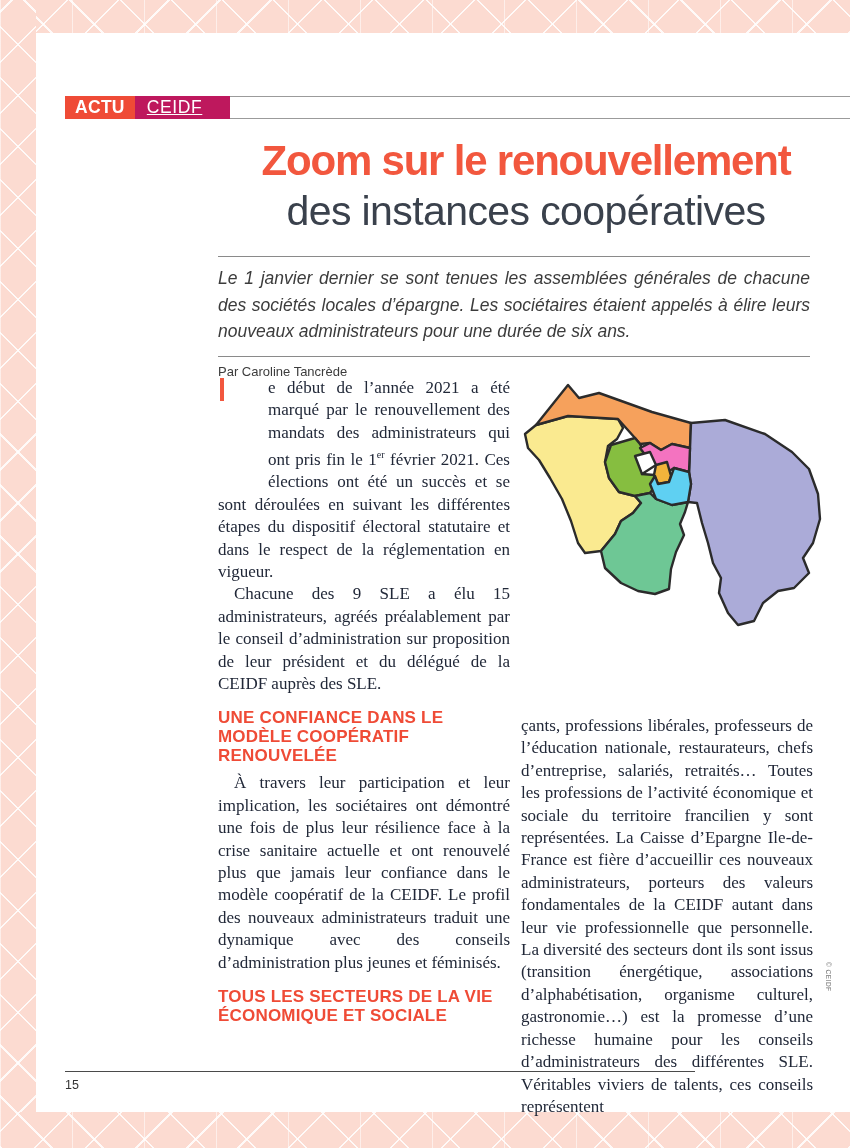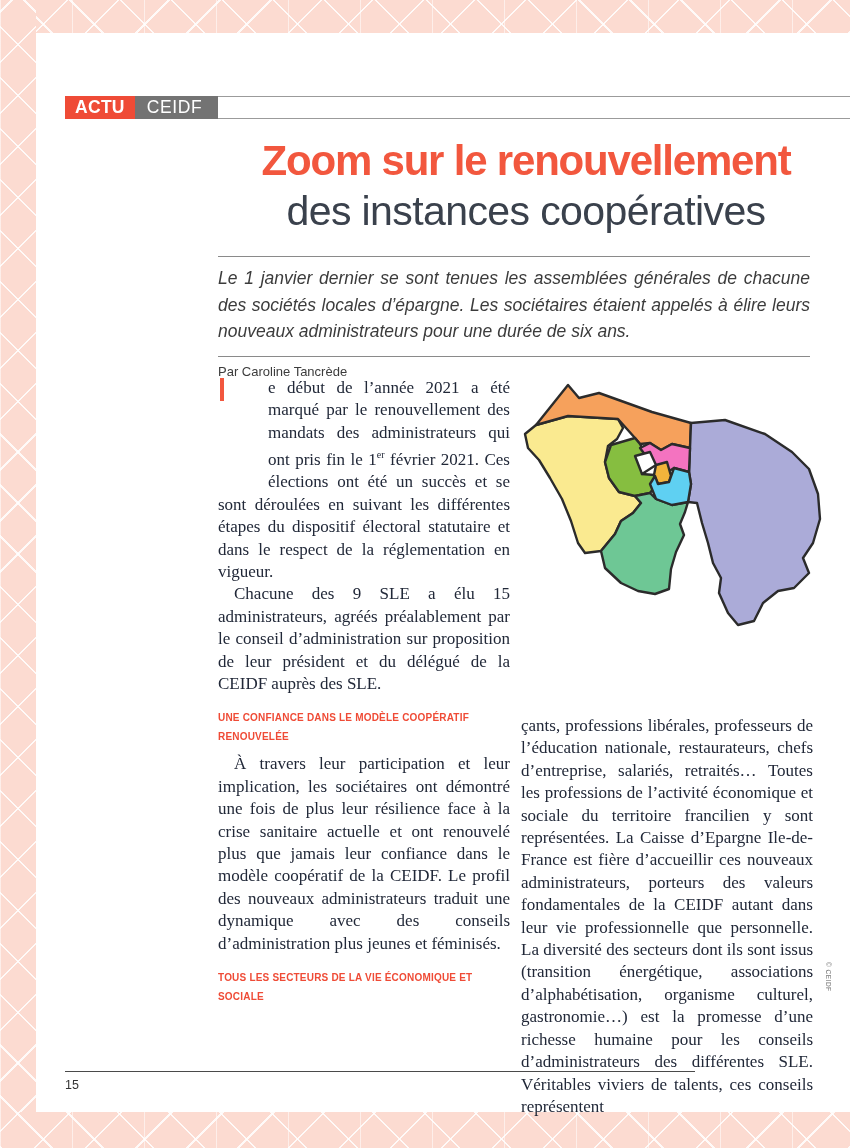--- a/index.html
+++ b/index.html
@@ -21,22 +21,22 @@
   .pattern-left   { left:0; top:0;     width:36px;  height:1148px; }
   .pattern-bottom { left:0; top:1112px;width:850px; height:36px; }
 
   
   .header { position:absolute; left:65px; top:55px; width:785px; height:23px; display:flex; align-items:stretch;margin-top:41px; }
   .tag-actu {
     background:#ef4b36; color:#fff; font-weight:bold; font-size:17.5px;
     display:flex; align-items:center; padding:0 10px; letter-spacing:.3px;
   }
   .tag-section {
-    background:#737373; color:#fff; font-size:17.5px;
-    display:flex; align-items:center; padding:0 16px 0 12px; letter-spacing:.6px;
+    background:#be185d; color:#fff; font-size:17.5px;
+    display:flex; align-items:center; padding:0 28px 0 12px; letter-spacing:.6px;text-decoration:underline;
   }
   .header-bar { flex:1; background:#fff; border-top:1px solid #9b9b9b; border-bottom:1px solid #9b9b9b; }
 
   
   .title { position:absolute; left:216px; top:136px; width:620px; }
   .title .t1 {
     display:block; color:#f2573e; font-size:42px; font-weight:bold;
     letter-spacing:-1.2px; line-height:50px;
   }
   .title .t2 {
@@ -55,21 +55,21 @@
     color:#3c3c3c; text-align:justify;
   }
   .byline { margin-top:7px; font-size:13px; color:#3c3c3c; }
 
   
   .col { position:absolute; font-family:"Liberation Serif", serif; color:#212838; }
   .col p { margin:0; font-size:17px; line-height:22.4px; text-align:justify; }
   .col p.indent { text-indent:16px; }
   .col h2 {
     margin:13px 0 7px; font-family:"Liberation Sans", sans-serif;
-    color:#ef4b36; font-size:10px; line-height:19px; font-weight:bold; letter-spacing:.2px;
+    color:#ef4b36; font-size:17px; line-height:19px; font-weight:bold; letter-spacing:.2px;
   }
   .col-left  { left:218px; top:377px; width:292px; }
   .col-right { left:521px; top:715px; width:292px; }
   sup { font-size:10px; }
 
   
   .bracket-wrap { float:left; width:50px; height:112px; }
   .bracket {
     margin:4px 0 0 2px; width:36px; height:84px;
     border-left:4.5px solid #f2573e; border-bottom:4.5px solid #f2573e;

